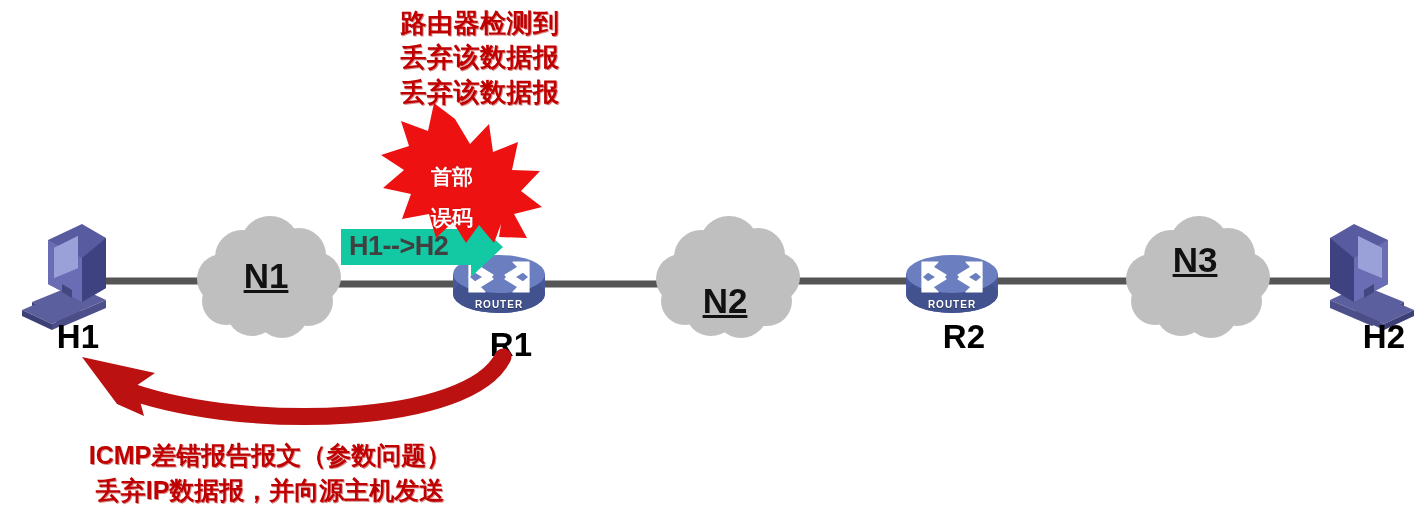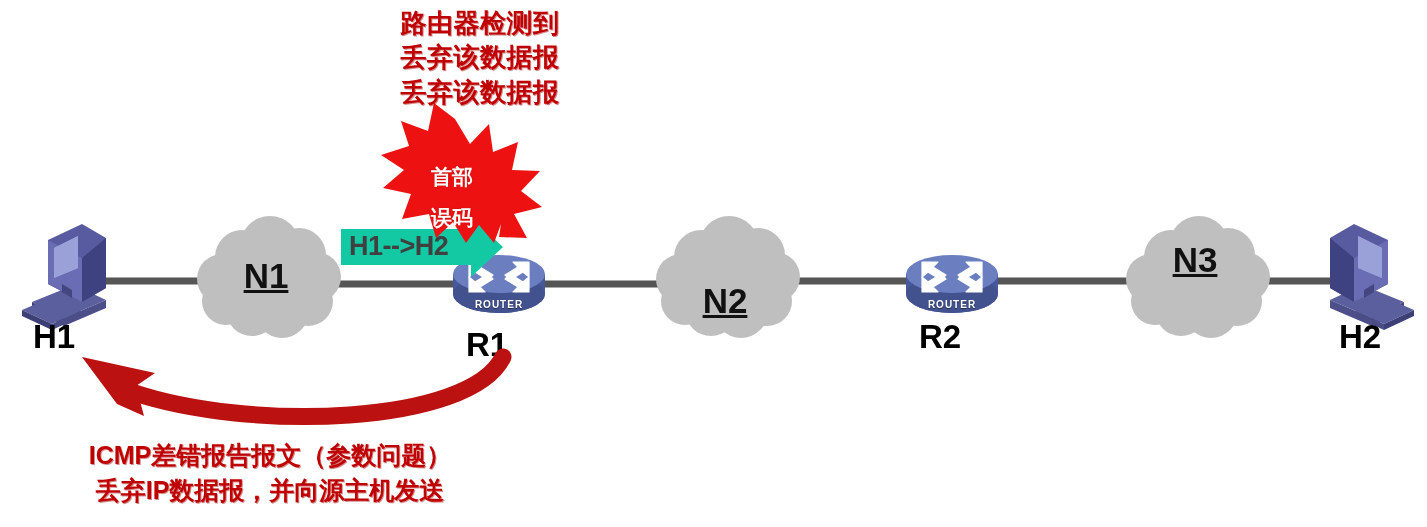--- a/index.html
+++ b/index.html
@@ -59,21 +59,21 @@
     width: 1427px;
     height: 527px;
   }
 
   
   .node-label {
     position: absolute;
     color: #000000;
     font-weight: bold;
     font-size: 33px;
-    text-align: left;
+    text-align: right;
     line-height: 1;
     white-space: nowrap;
   }
   .cloud-label {
     position: absolute;
     color: #111111;
     font-weight: bold;
     font-size: 35px;
     text-align: center;
     line-height: 1;

